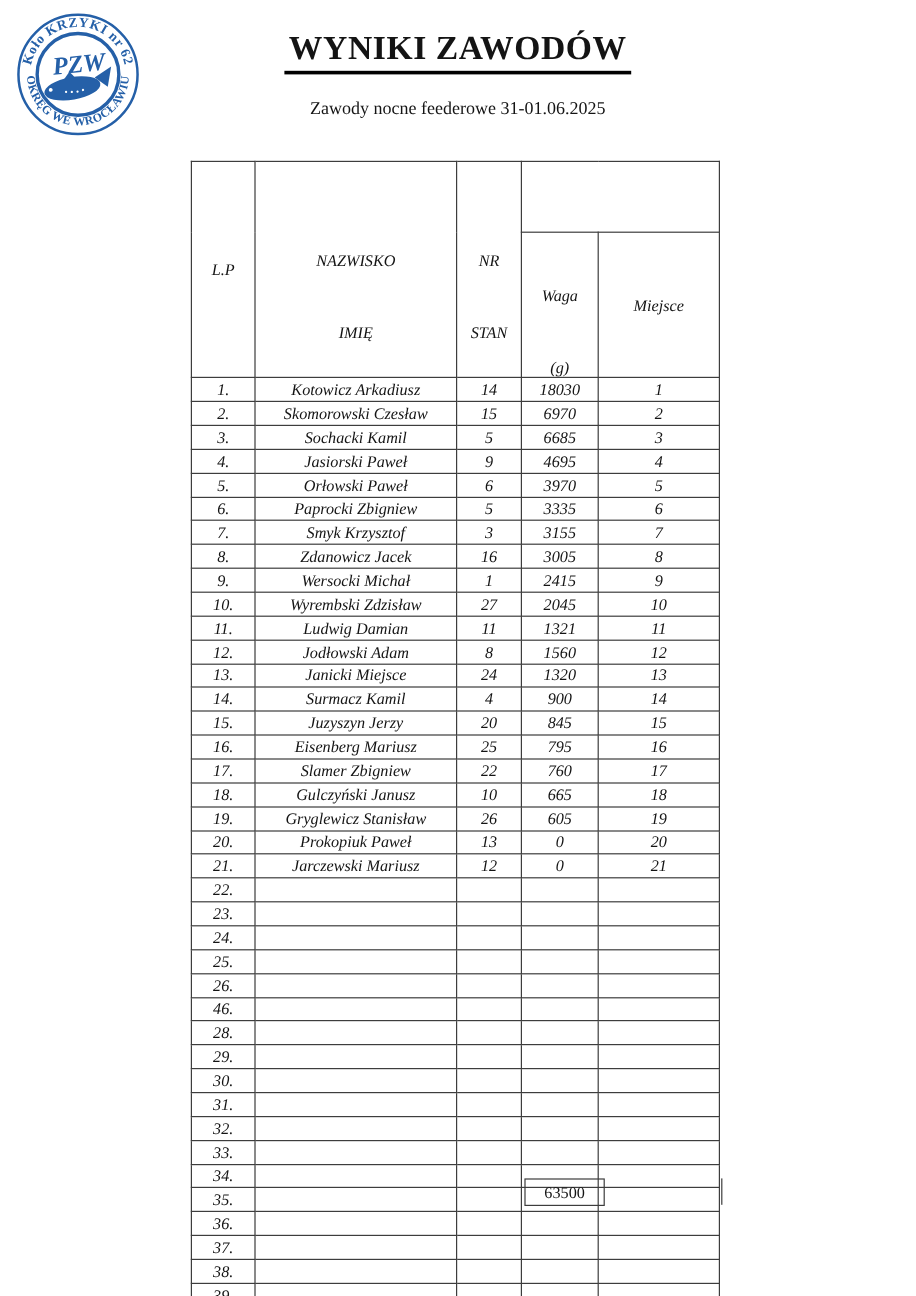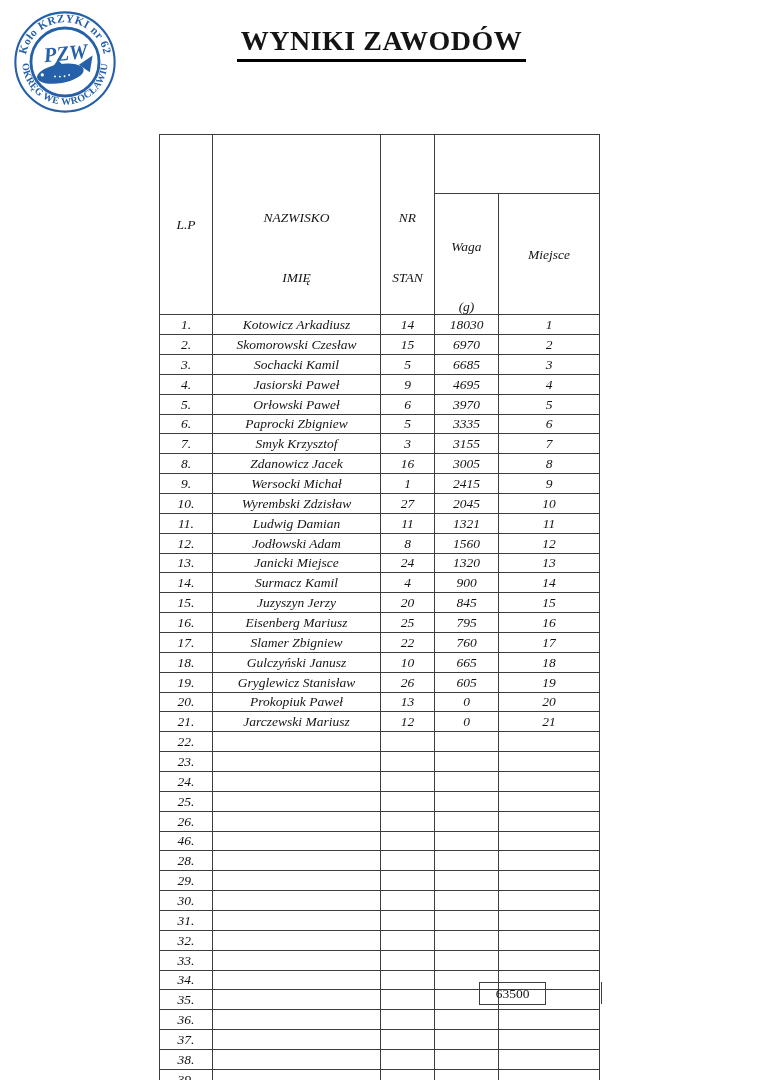--- a/index.html
+++ b/index.html
@@ -62,21 +62,20 @@
   td.c-weight{ }
   td.c-place{ vertical-align:top; padding-top:5.5px; font-size:13px; }
 
   
   .total-box {
     position:absolute; left:437px; top:982px;
     width:65px; height:21px;
     border:1px solid #3d3d3d;
     display:flex; align-items:center; justify-content:center;
     font-size:13.5px;
-    margin-left:42px;
   }
   .right-tick {
     position:absolute; left:601px; top:982px;
     width:1px; height:22px; background:#3d3d3d;
   }
 </style>
 </head>
 <body>
 
 <div class="page">
@@ -103,20 +102,21 @@
       <circle cx="44" cy="69" r="1" fill="#ffffff"></circle>
       <circle cx="49" cy="70" r="1" fill="#ffffff"></circle>
       <circle cx="54" cy="70.5" r="1" fill="#ffffff"></circle>
       <circle cx="59" cy="70" r="1" fill="#ffffff"></circle>
     </g>
   </svg>
 
   <div class="doc-title">
     <span>WYNIKI ZAWODÓW</span>
   </div>
+  <div class="doc-subtitle">Zawody nocne feederowe 31-01.06.2025</div>
 
   <table class="results">
     <colgroup>
       <col style="width:53px">
         <col style="width:168px">
         <col style="width:54px">
       <col style="width:64px">
         <col style="width:101px">
     </colgroup>
     <thead>

